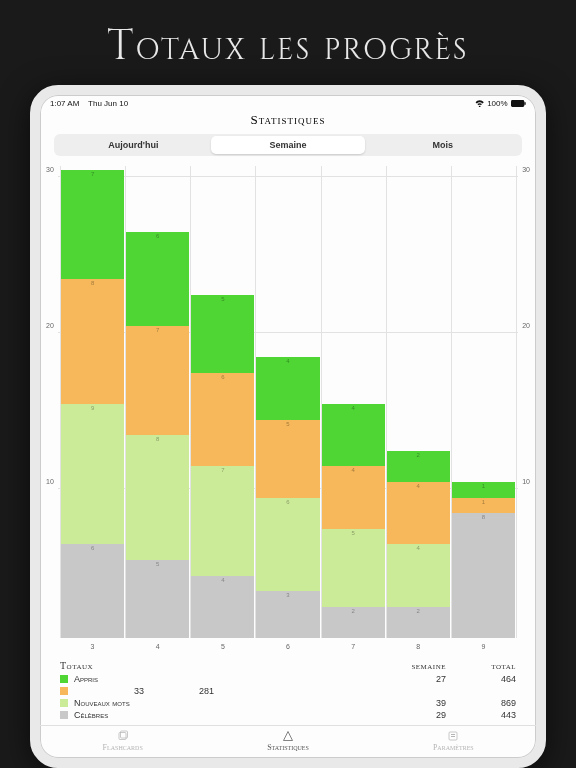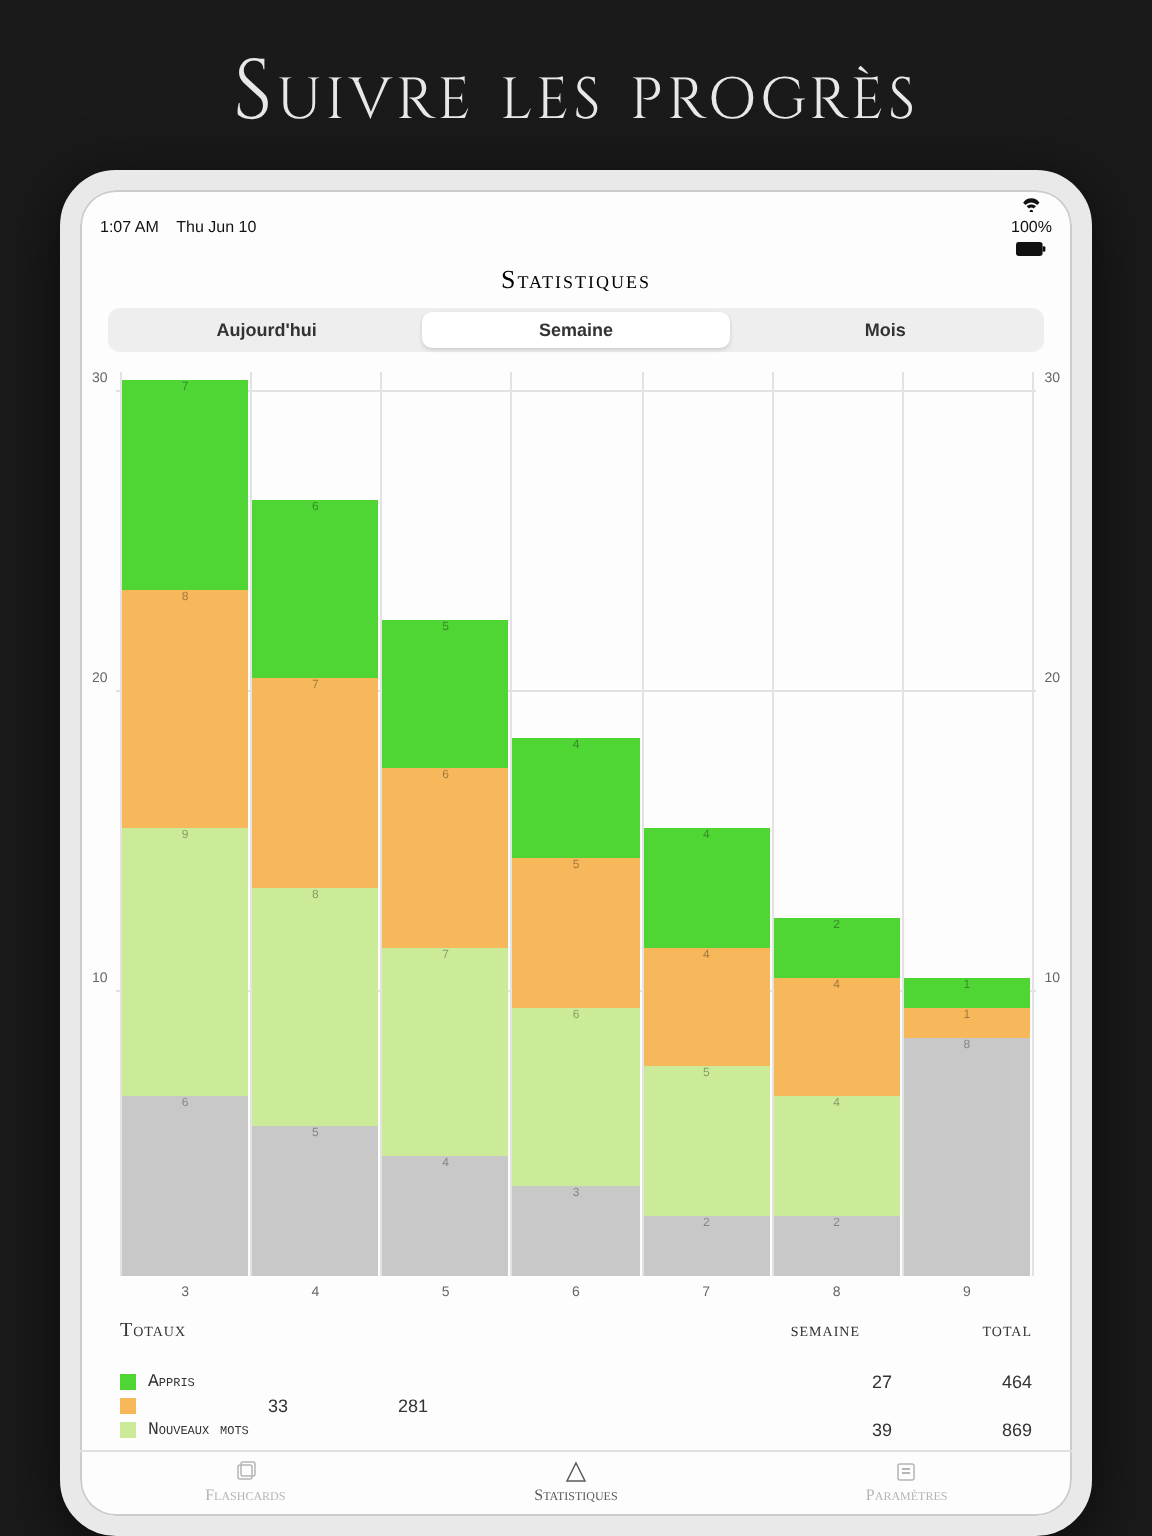--- a/index.html
+++ b/index.html
@@ -35,21 +35,21 @@
     position: relative;
   }
   .status-bar {
     display: flex;
     justify-content: space-between;
     align-items: center;
     font-size: 8px;
     padding: 4px 10px 2px;
     color: #111;
   }
-  .status-right { display:flex; align-items:center; gap:3px;flex-direction:column;}
+  .status-right { display:flex; align-items:center; gap:3px;}
   .status-right svg { height:7px; }
   .page-title {
     text-align: center;
     font-family: Georgia, serif;
     font-variant: small-caps;
     letter-spacing: 1px;
     font-size: 13px;
     padding: 2px 0 4px;
   }
   .seg {
@@ -125,48 +125,47 @@
     padding: 6px 20px 4px;
     font-size: 9px;
     color: #333;
   }
   .totals-head {
     display: flex;
     font-variant: small-caps;
     font-family: Georgia, serif;
     letter-spacing: .5px;
     font-size: 10px;
-    margin-bottom: 14px;
-    gap: 16px;
+    margin-bottom: 2px;
   }
   .totals-head .l { flex: 1; }
   .totals-head .m { width: 70px; text-align: right; }
   .totals-head .r { width: 70px; text-align: right; }
   .trow { display:flex; align-items:center; padding:1px 0;}
   .sw { width:8px; height:8px; margin-right:6px;}
-  .trow .l { flex:1; font-family: Liberation Mono, monospace; font-variant: small-caps; }
+  .trow .l { flex:1; font-family: Liberation Sans, sans-serif; font-variant: small-caps; }
   .trow .m { width:70px; text-align:right;}
   .trow .r { width:70px; text-align:right;}
   .tabbar {
     display:flex;
     border-top:1px solid #e0e0e0;
     padding:4px 0 6px;
     font-size:8px;
     color:#b5b5b5;
     font-family: Georgia, serif;
     font-variant: small-caps;
   }
   .tabbar > div { flex:1; text-align:center; display:flex; flex-direction:column; align-items:center; gap:1px; cursor:pointer;}
   .tabbar > div.active { color:#5a5a5a; }
   .tabbar svg { width:12px; height:12px; }
 </style>
 </head>
 <body>
 
-<div class="hero">Suivre les progrès</div>
+<div class="hero">Totaux les progrès</div>
 
 <div class="ipad-frame">
 
   <div class="status-bar">
     <div>
       <span>1:07 AM</span>
       &nbsp;&nbsp;
       <span>Thu Jun 10</span>
     </div>
     <div class="status-right">
@@ -332,20 +331,26 @@
           <div class="sw" style="background:#f6b85a"></div>
           <div class="m">33</div>
           <div class="r">281</div>
         </div>
         <div class="trow">
           <div class="sw" style="background:#cceb99"></div>
           <div class="l">Nouveaux mots</div>
           <div class="m">39</div>
           <div class="r">869</div>
         </div>
+        <div class="trow">
+          <div class="sw" style="background:#c8c8c8"></div>
+          <div class="l">Célèbres</div>
+          <div class="m">29</div>
+          <div class="r">443</div>
+        </div>
       </div>
   </div>
 
   <div class="tabbar">
     <div>
       <svg viewBox="0 0 24 24">
           <rect x="4" y="5" width="14" height="14" rx="2" fill="none" stroke="currentColor" stroke-width="1.5"></rect>
           <rect x="7" y="2" width="14" height="14" rx="2" fill="none" stroke="currentColor" stroke-width="1.5"></rect>
         </svg>
       <span>Flashcards</span>

